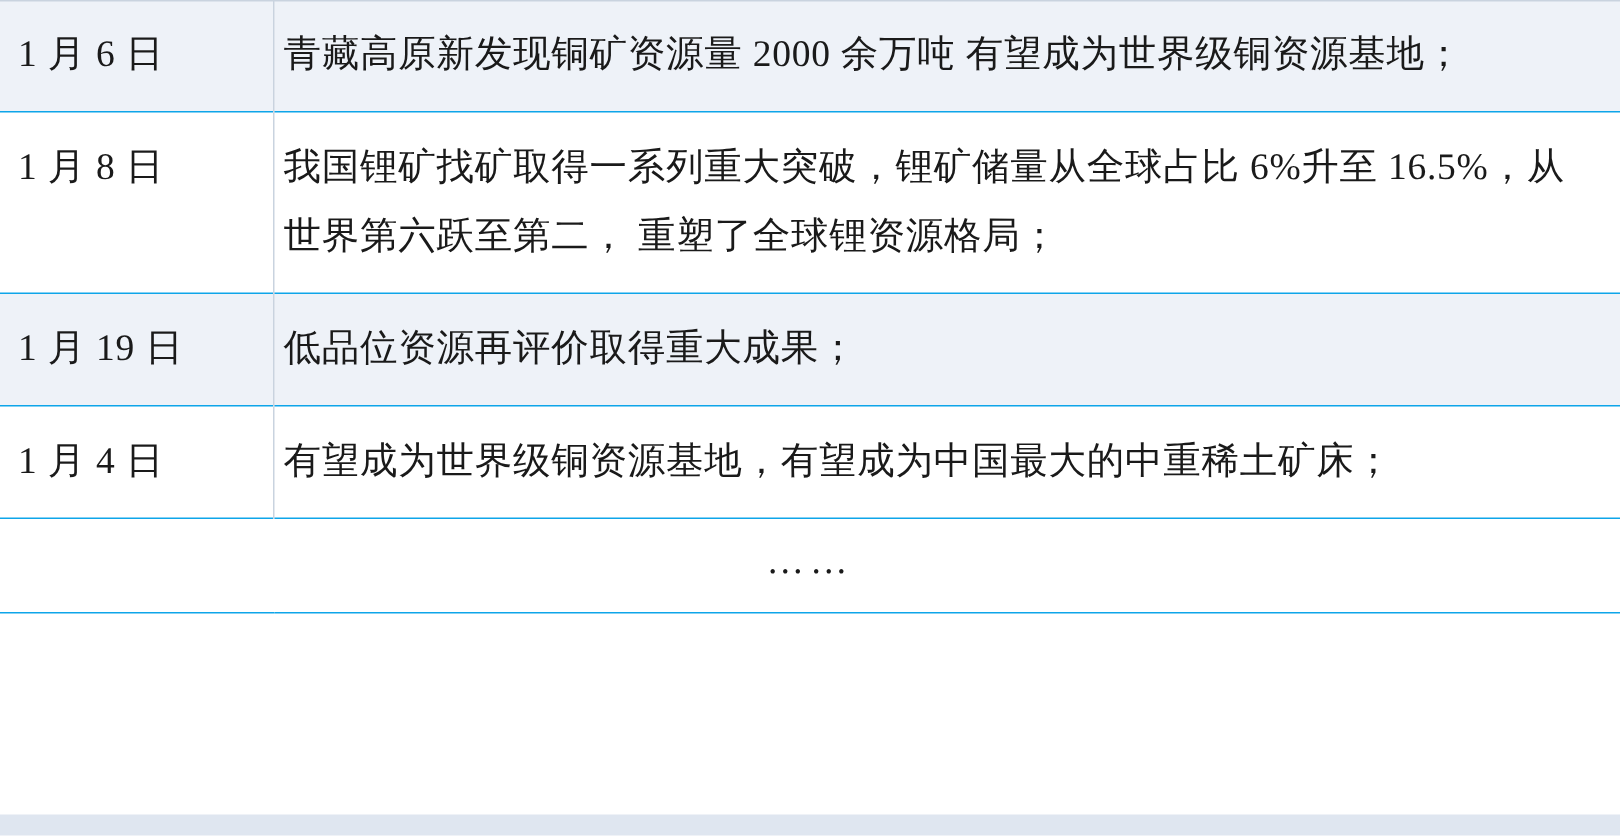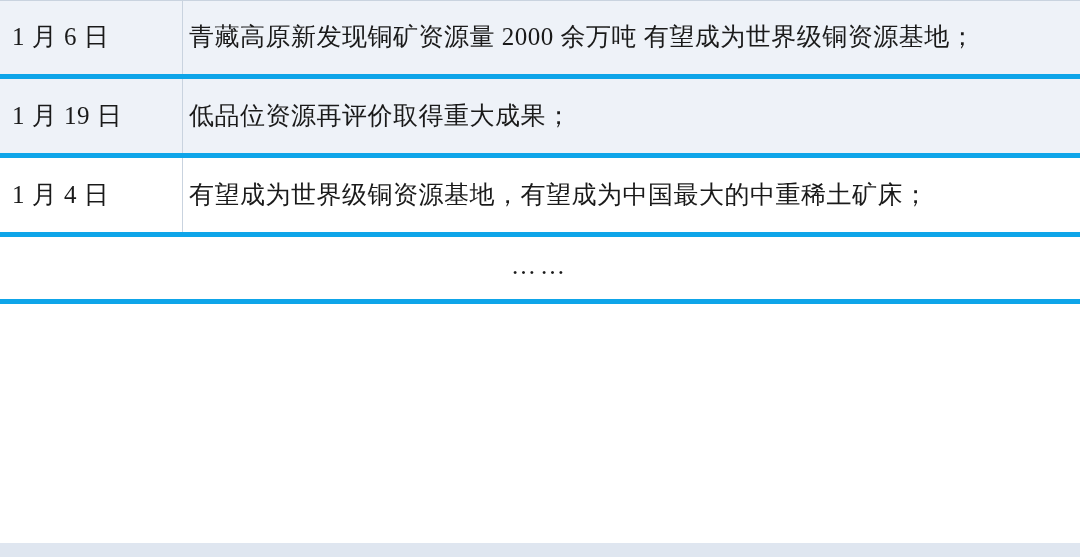--- a/index.html
+++ b/index.html
@@ -19,21 +19,21 @@
     height: 557px;
     background: #ffffff;
     box-sizing: border-box;
   }
   .table {
     width: 1080px;
     border-collapse: collapse;
     table-layout: fixed;
   }
   .table tr {
-    border-bottom: 5px solid #0ea5e9;
+    border-bottom: 1px solid #0ea5e9;
   }
   .row-shade {
     background: #eef2f8;
   }
   .row-plain {
     background: #ffffff;
   }
   td {
     vertical-align: top;
     padding: 14px 10px 14px 14px;
@@ -86,20 +86,24 @@
 <body>
 
 <div class="page">
   <div class="top-line"></div>
   <table class="table">
     <tbody>
       <tr class="row-shade">
         <td class="date-cell">1 月 6 日</td>
         <td class="text-cell">青藏高原新发现铜矿资源量 2000 余万吨  有望成为世界级铜资源基地；</td>
       </tr>
+      <tr class="row-plain">
+        <td class="date-cell">1 月 8 日</td>
+        <td class="text-cell">我国锂矿找矿取得一系列重大突破，锂矿储量从全球占比 6%升至 16.5%，从世界第六跃至第二， 重塑了全球锂资源格局；</td>
+      </tr>
       <tr class="row-shade">
         <td class="date-cell">1 月 19 日</td>
         <td class="text-cell">低品位资源再评价取得重大成果；</td>
       </tr>
       <tr class="row-plain">
         <td class="date-cell">1 月 4 日</td>
         <td class="text-cell">有望成为世界级铜资源基地，有望成为中国最大的中重稀土矿床；</td>
       </tr>
       <tr class="ellipsis-row row-plain">
         <td colspan="2">……</td>

